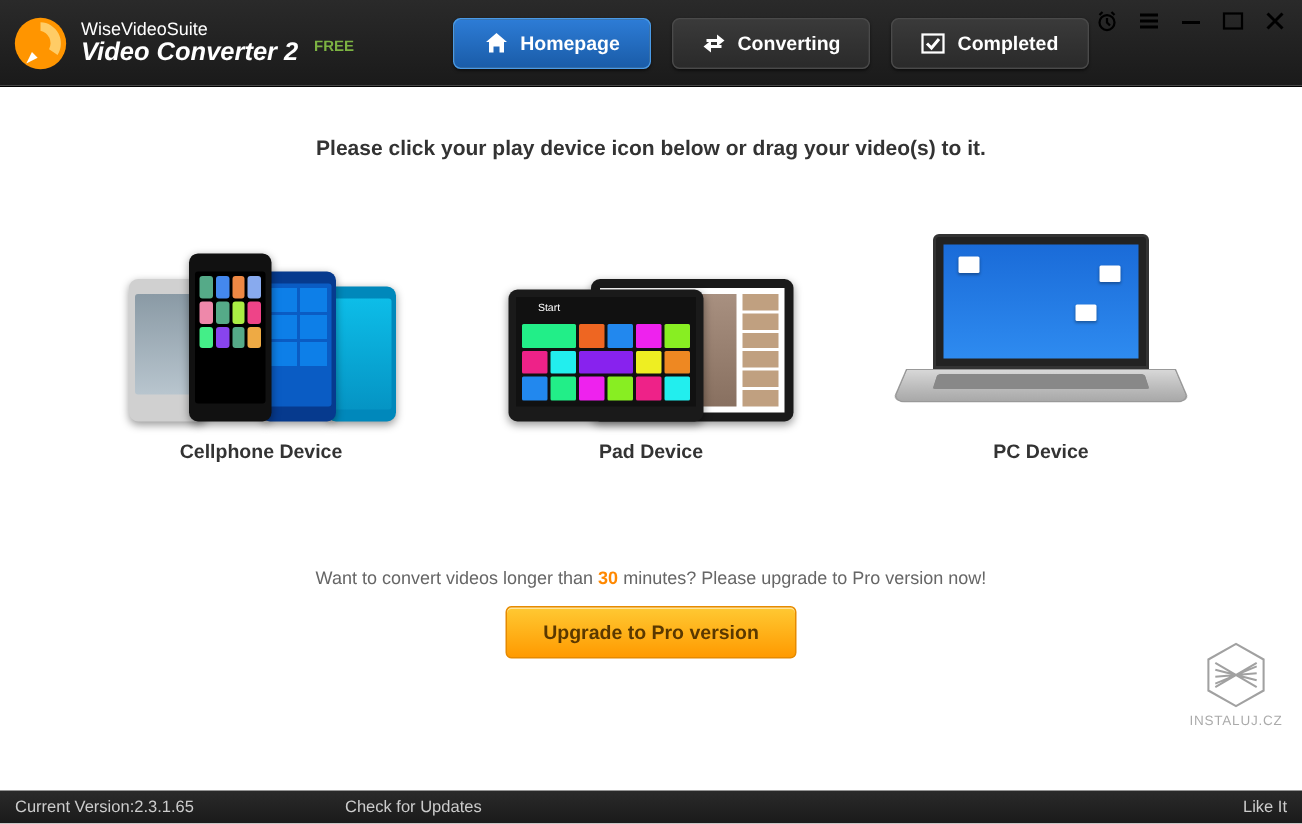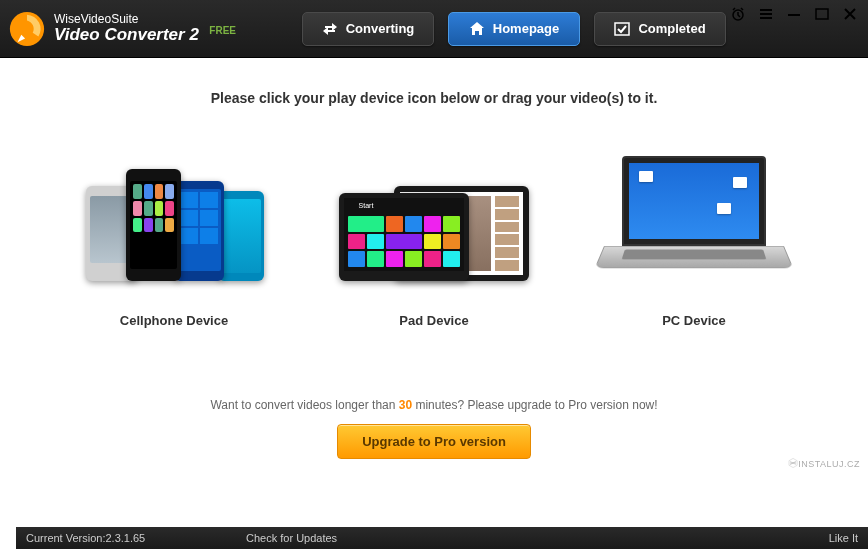--- a/index.html
+++ b/index.html
@@ -20,38 +20,38 @@
 .tab-icon { width: 16px; height: 16px; fill: #fff; }
 
 .window-controls { position: absolute; right: 10px; top: 6px; display: flex; gap: 12px; }
 .win-btn { width: 16px; height: 16px; cursor: pointer; fill: #aaa; }
 
 
 .main { height: 469px; background: #fff; padding-top: 32px; text-align: center; position: relative; }
 .instruction { font-size: 14px; font-weight: bold; color: #333; margin-bottom: 45px; }
 
 .devices { display: flex; justify-content: center; gap: 70px; padding: 0 40px; }
-.device-card { display: flex; flex-direction: column; align-items: center; cursor: pointer; gap: 20px; }
+.device-card { display: flex; flex-direction: column; align-items: center; cursor: pointer; }
 .device-img { width: 190px; height: 130px; display: flex; align-items: flex-end; justify-content: center; margin-bottom: 12px; }
 .device-label { font-size: 13px; font-weight: bold; color: #333; }
 
 .upgrade-area { margin-top: 70px; }
 .upgrade-text { font-size: 12px; color: #666; margin-bottom: 12px; }
 .upgrade-text .highlight { color: #ff8800; font-weight: bold; }
 .upgrade-btn { display: inline-block; padding: 9px 24px; background: linear-gradient(#ffc933, #ff9a00); border: 1px solid #e68a00; border-radius: 4px; color: #5a3800; font-size: 13px; font-weight: bold; cursor: pointer; box-shadow: inset 0 1px 0 rgba(255,255,255,0.5); }
 
 
-.footer { position: absolute; bottom: 0; left: 0; right: 0; height: 22px; background: linear-gradient(#2a2a2a, #1a1a1a); display: flex; align-items: center; color: #ccc; font-size: 11px; padding: 0 10px; margin-left: 16px; }
+.footer { position: absolute; bottom: 0; left: 0; right: 0; height: 22px; background: linear-gradient(#2a2a2a, #1a1a1a); display: flex; align-items: center; color: #ccc; font-size: 11px; padding: 0 10px; }
 .footer-left { flex: 0 0 220px; }
 .footer-center { flex: 1; text-align: left; }
 .footer-right { }
 .footer a { color: #ccc; text-decoration: none; cursor: pointer; }
 
 
-.watermark { position: absolute; right: 8px; bottom: 28px; width: 72px; height: 72px; opacity: 0.55; display: flex; flex-direction: row; align-items: center; pointer-events: none; }
+.watermark { position: absolute; right: 8px; bottom: 28px; width: 72px; height: 72px; opacity: 0.55; display: flex; flex-direction: column; align-items: center; pointer-events: none; }
 .watermark svg { width: 46px; height: 46px; }
 .watermark-text { font-size: 9px; color: #666; margin-top: 2px; letter-spacing: 0.5px; }
 
 
 .phone-group { position: relative; width: 180px; height: 120px; }
 .phone { position: absolute; border-radius: 6px; background: #222; box-shadow: 0 2px 6px rgba(0,0,0,0.4); }
 .phone-screen { position: absolute; border-radius: 2px; }
 .phone.p1 { width: 52px; height: 95px; left: 2px; bottom: 0; background: #d0d0d0; z-index: 1; }
 .phone.p1 .phone-screen { left: 4px; right: 4px; top: 10px; bottom: 18px; background: linear-gradient(#8a9aa5,#b8c5ce); }
 .phone.p2 { width: 55px; height: 112px; left: 42px; bottom: 0; background: #111; z-index: 3; }
@@ -95,31 +95,31 @@
     <div class="logo-text">
       <span class="suite-name">WiseVideoSuite</span>
       <span>
         <span class="product-name">Video Converter 2</span>
         <span class="free-badge">FREE</span>
       </span>
     </div>
   </div>
 
   <div class="tabs">
+    <div class="tab active">
+      <svg class="tab-icon" viewBox="0 0 16 16">
+          <path d="M8 1 L1 7 L3 7 L3 14 L6 14 L6 10 L10 10 L10 14 L13 14 L13 7 L15 7 Z"></path>
+        </svg>
+      <span>Homepage</span>
+    </div>
     <div class="tab">
       <svg class="tab-icon" viewBox="0 0 16 16">
           <path d="M3 5 L10 5 L10 2 L15 6 L10 10 L10 7 L3 7 Z M13 11 L6 11 L6 14 L1 10 L6 6 L6 9 L13 9 Z"></path>
         </svg>
       <span>Converting</span>
-    </div>
-    <div class="tab active">
-      <svg class="tab-icon" viewBox="0 0 16 16">
-          <path d="M8 1 L1 7 L3 7 L3 14 L6 14 L6 10 L10 10 L10 14 L13 14 L13 7 L15 7 Z"></path>
-        </svg>
-      <span>Homepage</span>
     </div>
     <div class="tab">
       <svg class="tab-icon" viewBox="0 0 16 16">
           <rect x="1" y="2" width="14" height="12" fill="none" stroke="#fff" stroke-width="1.5"></rect>
           <path d="M4 8 L7 11 L12 5" fill="none" stroke="#fff" stroke-width="2"></path>
         </svg>
       <span>Completed</span>
     </div>
   </div>
 

